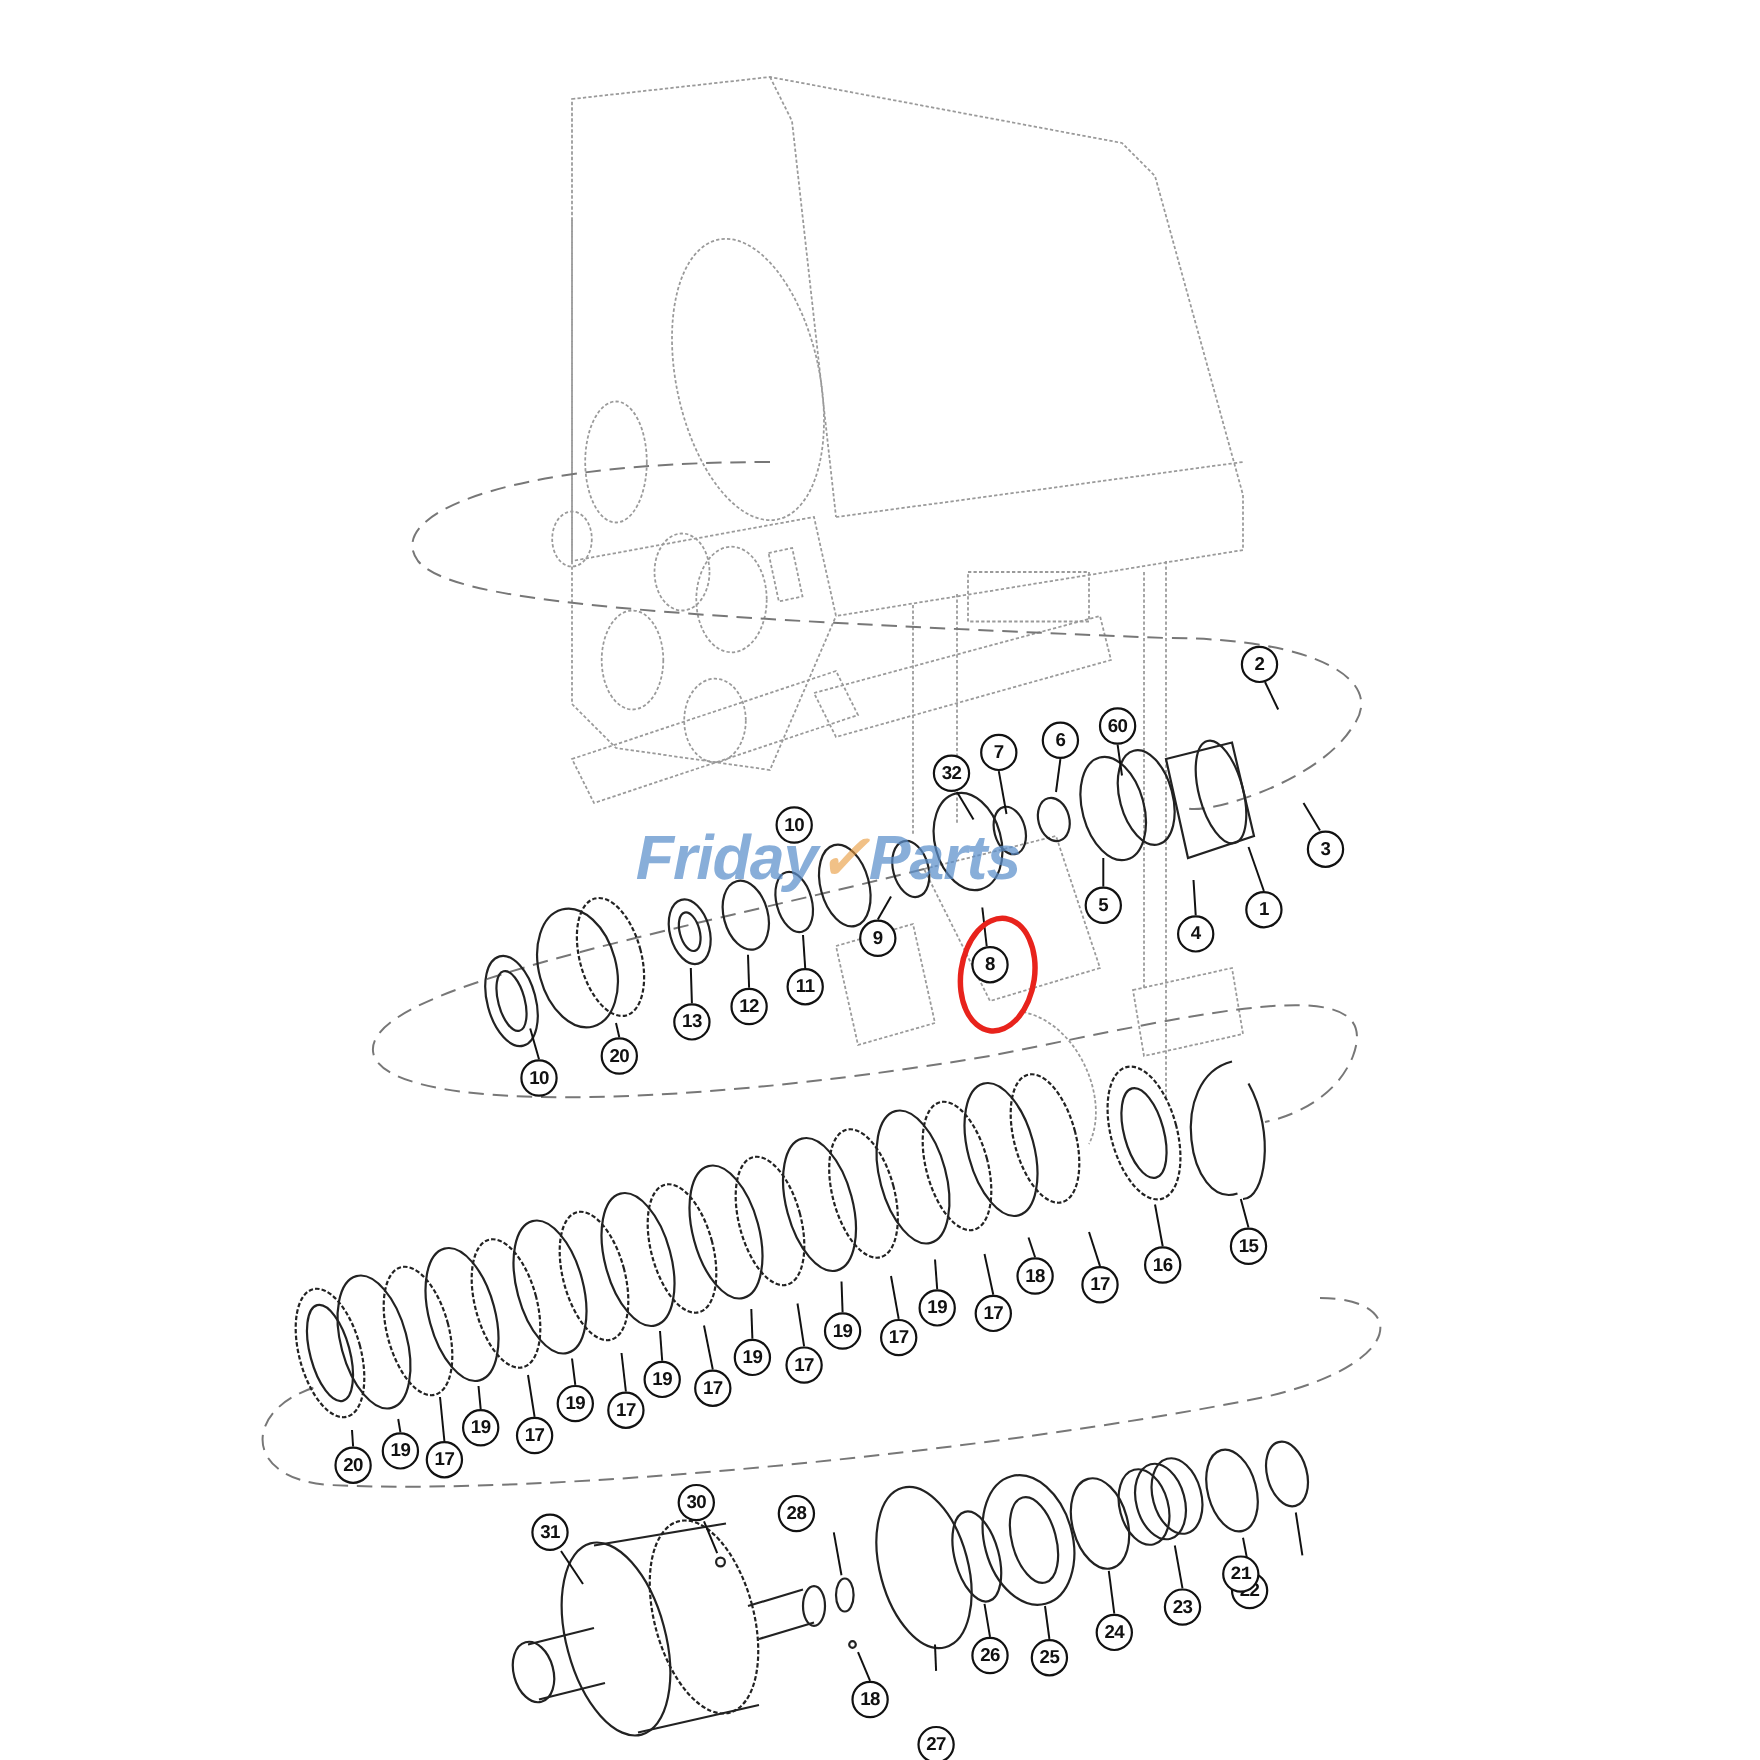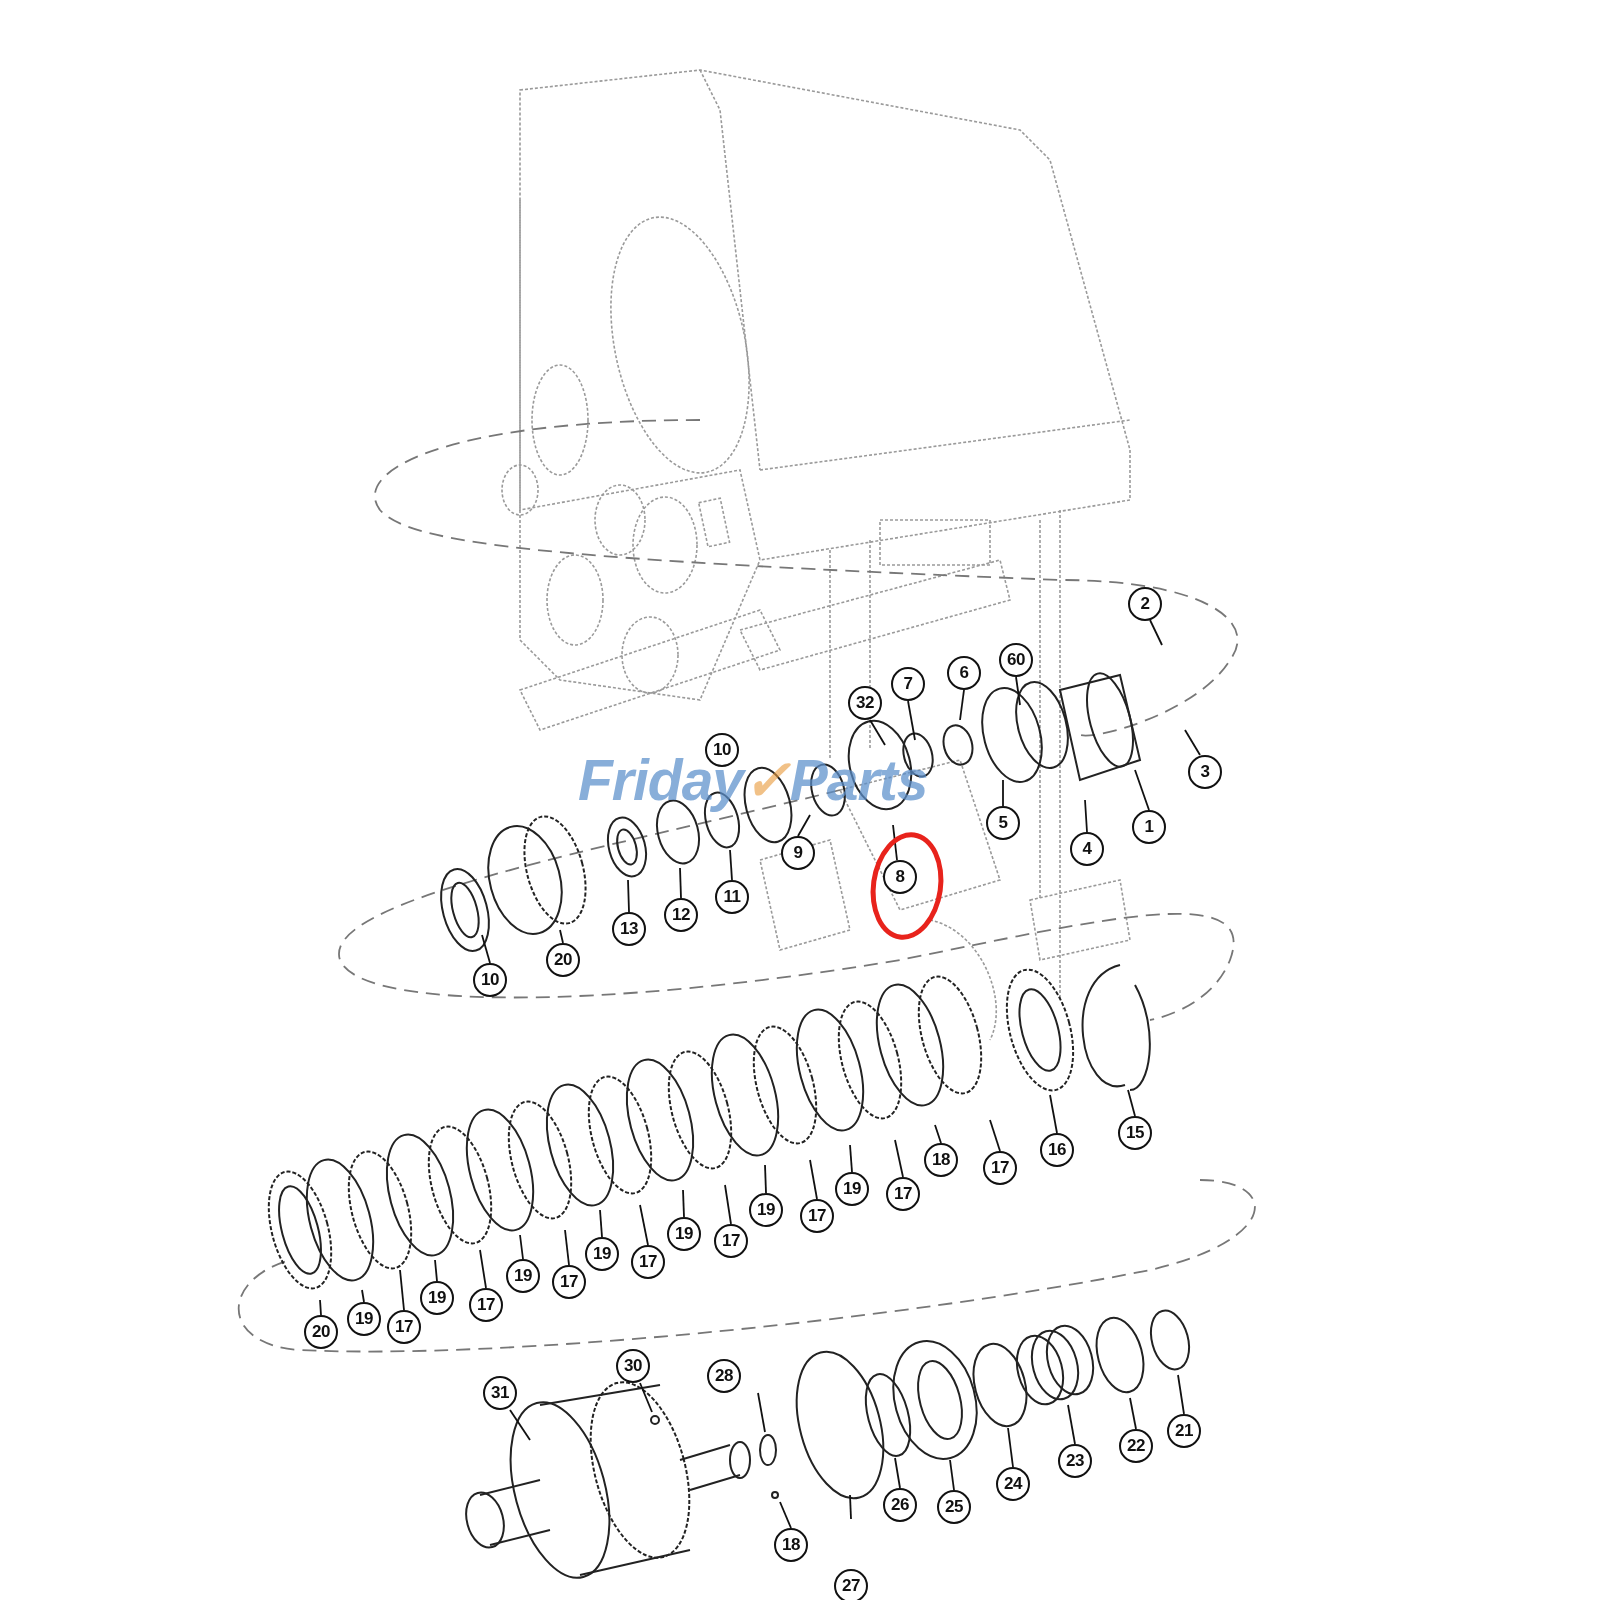--- a/index.html
+++ b/index.html
@@ -203,19 +203,19 @@
       <div class="callout" style="left: 633px; top: 1366px;">30</div>
       <div class="callout" style="left: 500px; top: 1393px;">31</div>
       <div class="callout" style="left: 724px; top: 1376px;">28</div>
       <div class="callout" style="left: 791px; top: 1545px;">18</div>
       <div class="callout" style="left: 851px; top: 1536px; margin-top: 33px;">27</div>
       <div class="callout" style="left: 900px; top: 1505px;">26</div>
       <div class="callout" style="left: 954px; top: 1507px;">25</div>
       <div class="callout" style="left: 1013px; top: 1484px;">24</div>
       <div class="callout" style="left: 1075px; top: 1461px;">23</div>
       <div class="callout" style="left: 1136px; top: 1446px;">22</div>
-      <div class="callout" style="left: 1184px; top: 1431px;">21</div>
+      <div class="callout" style="left: 1128px; top: 1431px; font-family: Liberation Mono, monospace;">21</div>
     </div>
 
   <div class="watermark"><span>Friday</span><span class="tick">✓</span><span>Parts</span></div>
 
   <div class="highlight"></div>
 </div>
 
 </body></html>

